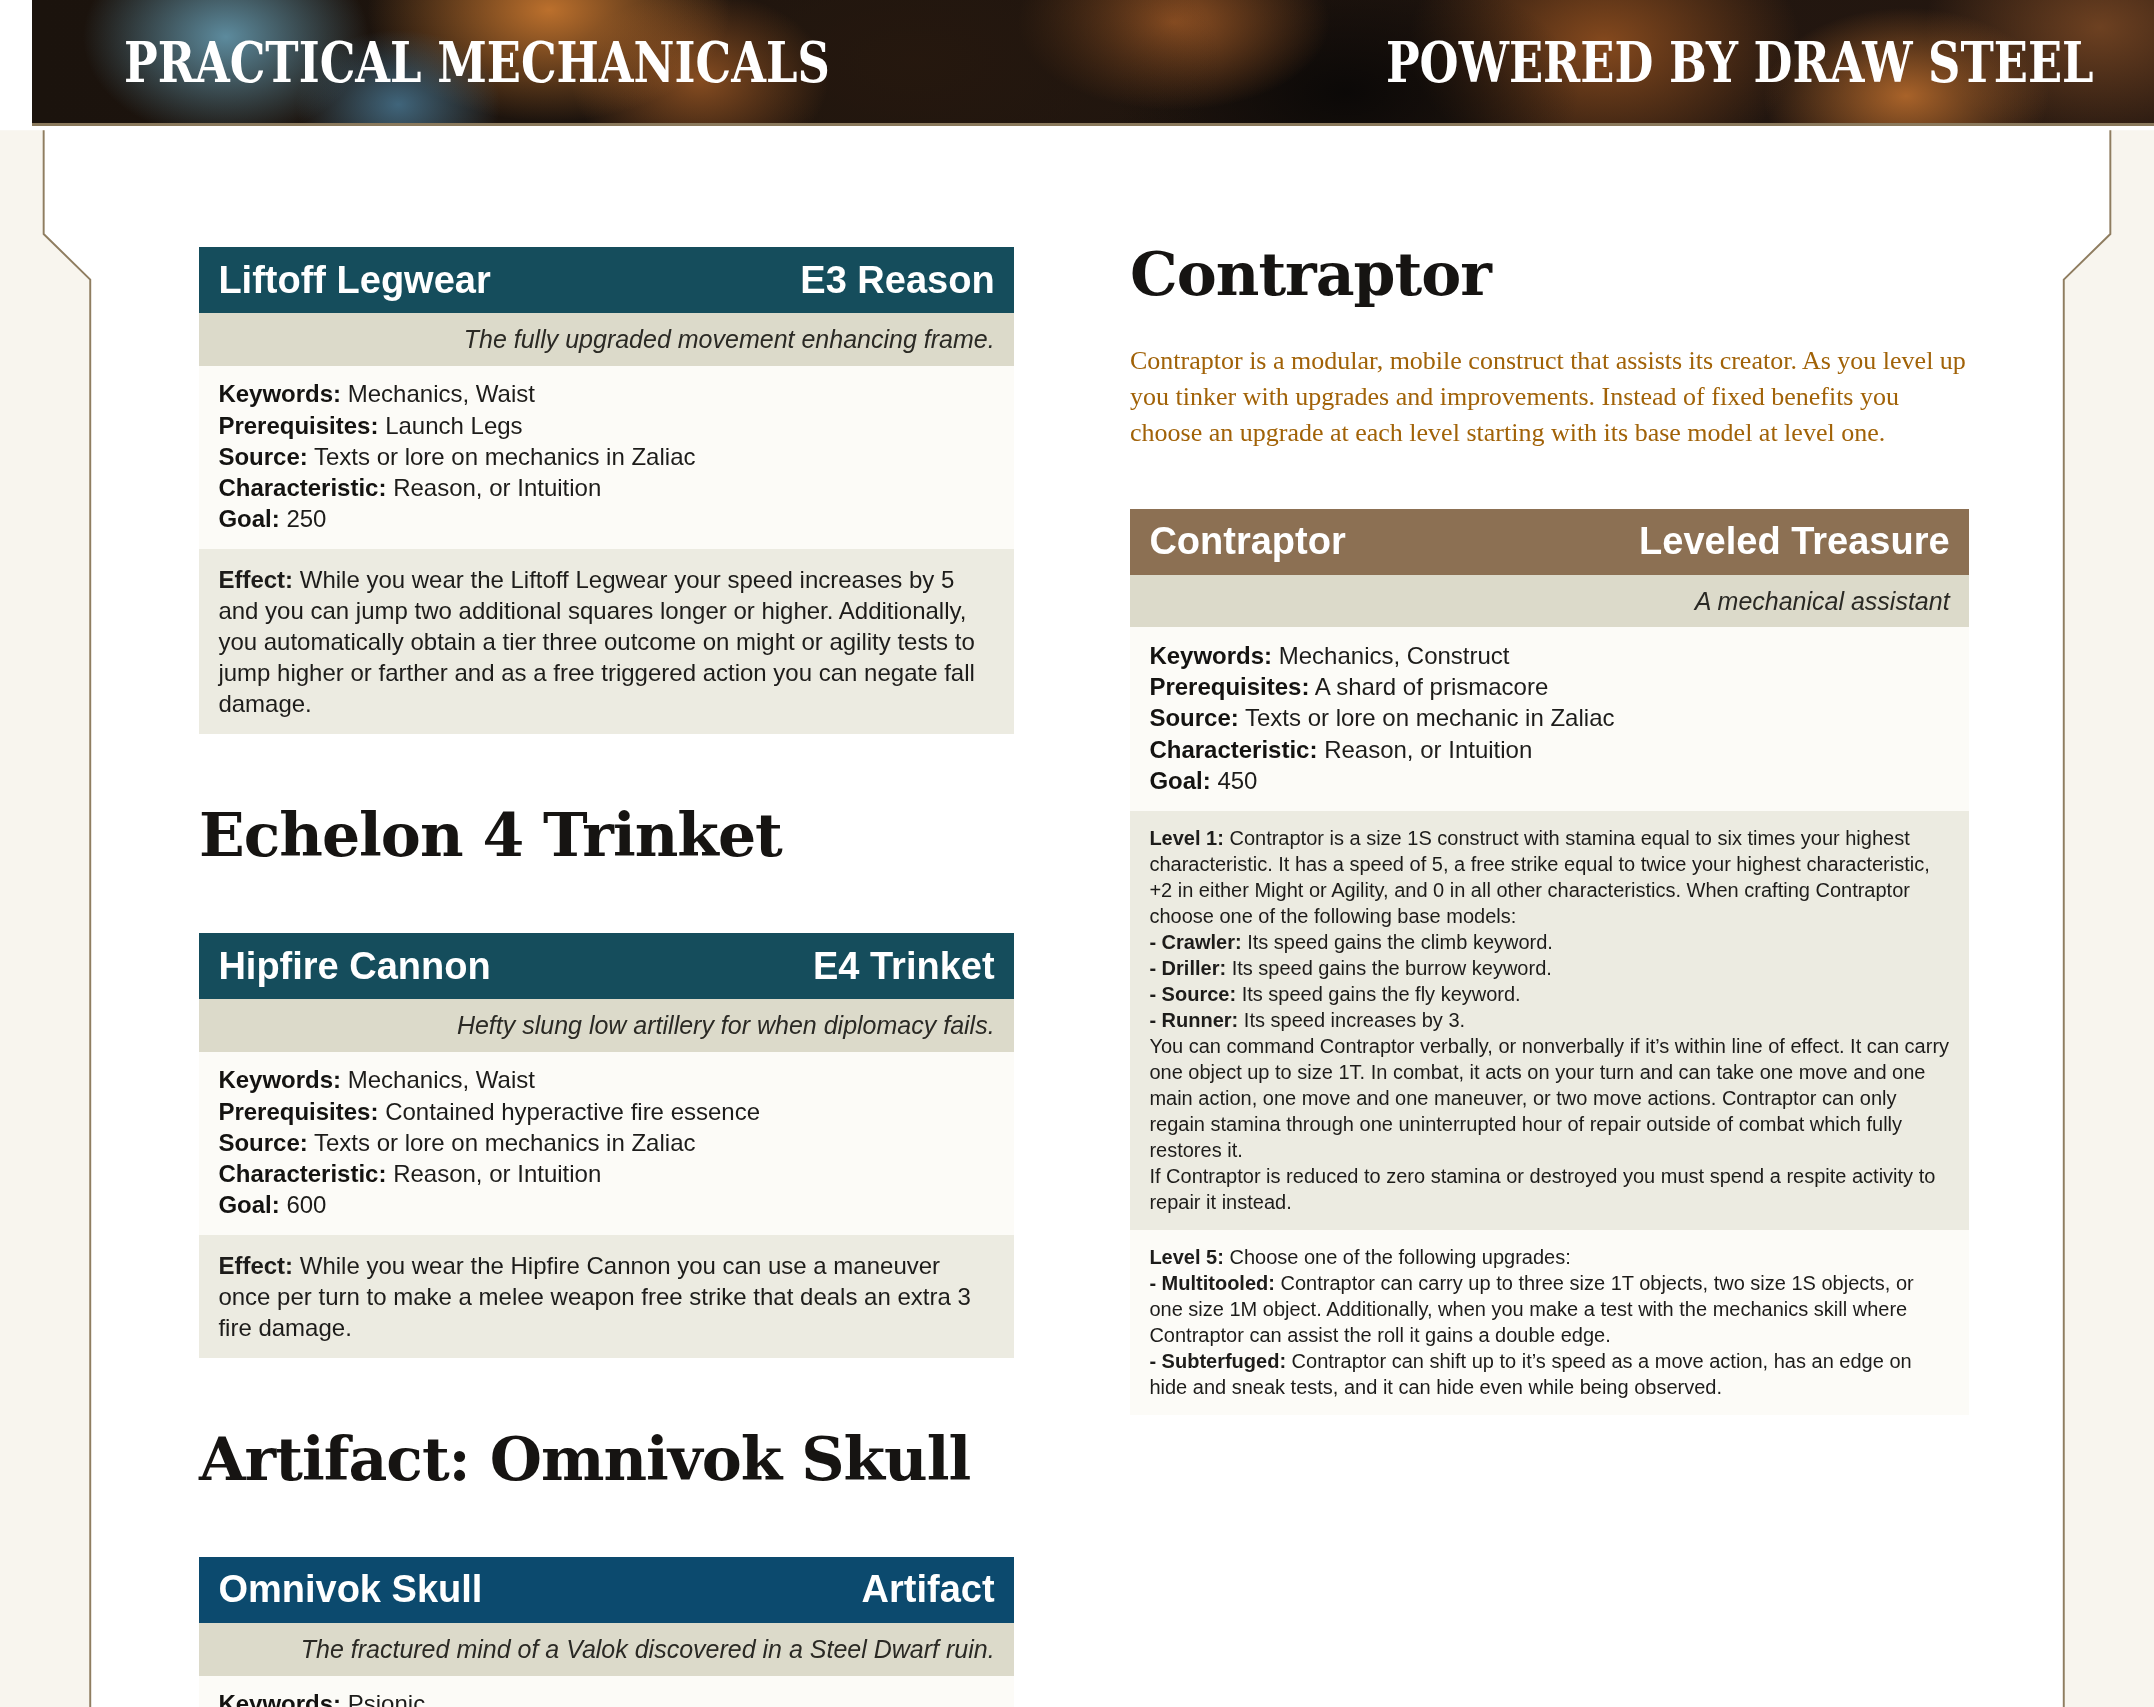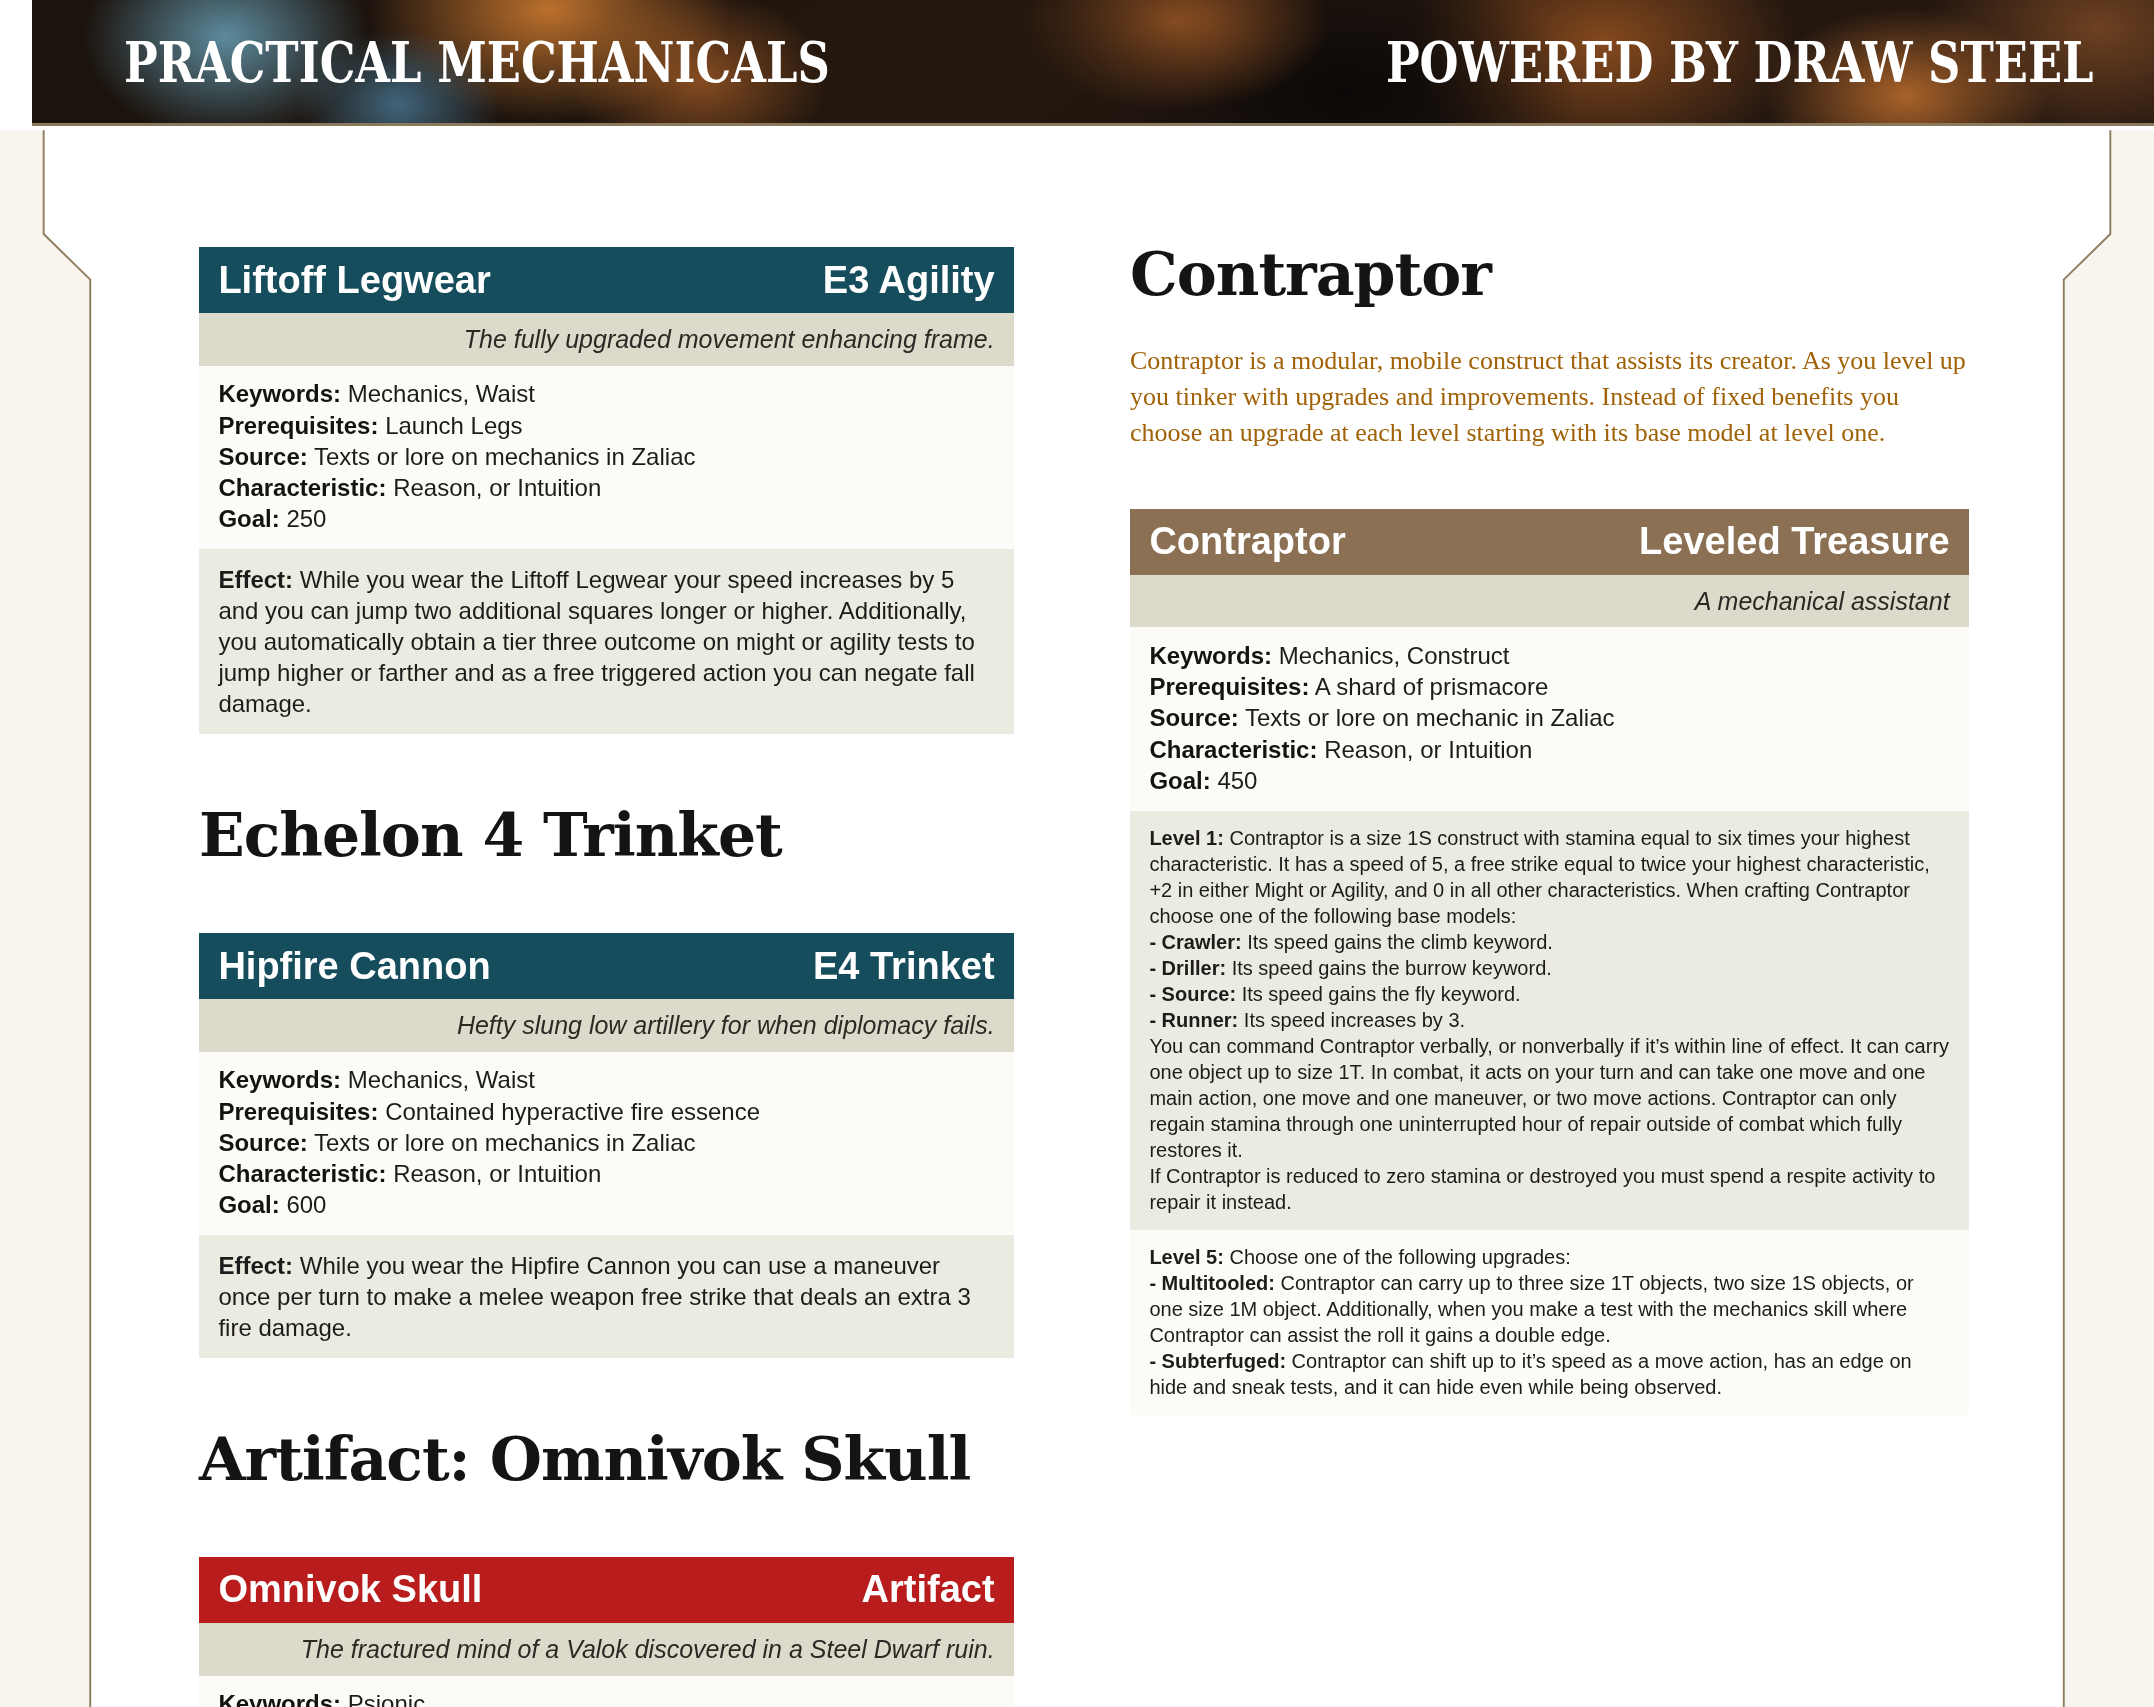--- a/index.html
+++ b/index.html
@@ -50,21 +50,21 @@
     color:#a16207;margin:0 0 58px 0;
   }
   
   .statblock{width:100%;}
   .sb-head{
     display:flex;justify-content:space-between;align-items:center;
     color:#ffffff;font-weight:bold;font-size:38px;
     padding:11.6px 19.4px;box-sizing:border-box;
   }
   .sb-head.teal{background:#154d5c;}
-  .sb-head.maroon{background:#b91c1c;align-items:flex-end;}
+  .sb-head.maroon{background:#0c4a6e;align-items:flex-end;}
   .sb-head.brown{background:#8c7053;}
   .sb-flavor{
     background:#dcdaca;font-style:italic;font-size:25px;color:#2a2924;
     padding:10.7px 19.4px;line-height:1.25;text-align:right;
   }
   .sb-stats{
     background:#fcfbf7;padding:12.6px 19.4px 14.6px 19.4px;font-size:24px;line-height:1.3;
   }
   .stat-line b{color:#141311;}
   .sb-effect{
@@ -89,21 +89,21 @@
   <path d="M45,0 V107 L93,154 V1626" fill="none" stroke="#8f7d60" stroke-width="2"></path>
   <path d="M2220,0 H2175 V107 L2127,154 V1626 H2220 Z" fill="#f8f5ee"></path>
   <path d="M2175,0 V107 L2127,154 V1626" fill="none" stroke="#8f7d60" stroke-width="2"></path>
 </svg>
 
 <div class="col-left">
 
   <section class="statblock">
     <header class="sb-head teal">
       <span>Liftoff Legwear</span>
-      <span>E3 Agility</span>
+      <span>E3 Reason</span>
     </header>
     <div class="sb-flavor">The fully upgraded movement enhancing frame.</div>
     <div class="sb-stats">
 
         <div class="stat-line"><b>Keywords:</b> <span>Mechanics, Waist</span></div>
 
         <div class="stat-line"><b>Prerequisites:</b> <span>Launch Legs</span></div>
 
         <div class="stat-line"><b>Source:</b> <span>Texts or lore on mechanics in Zaliac</span></div>
 

